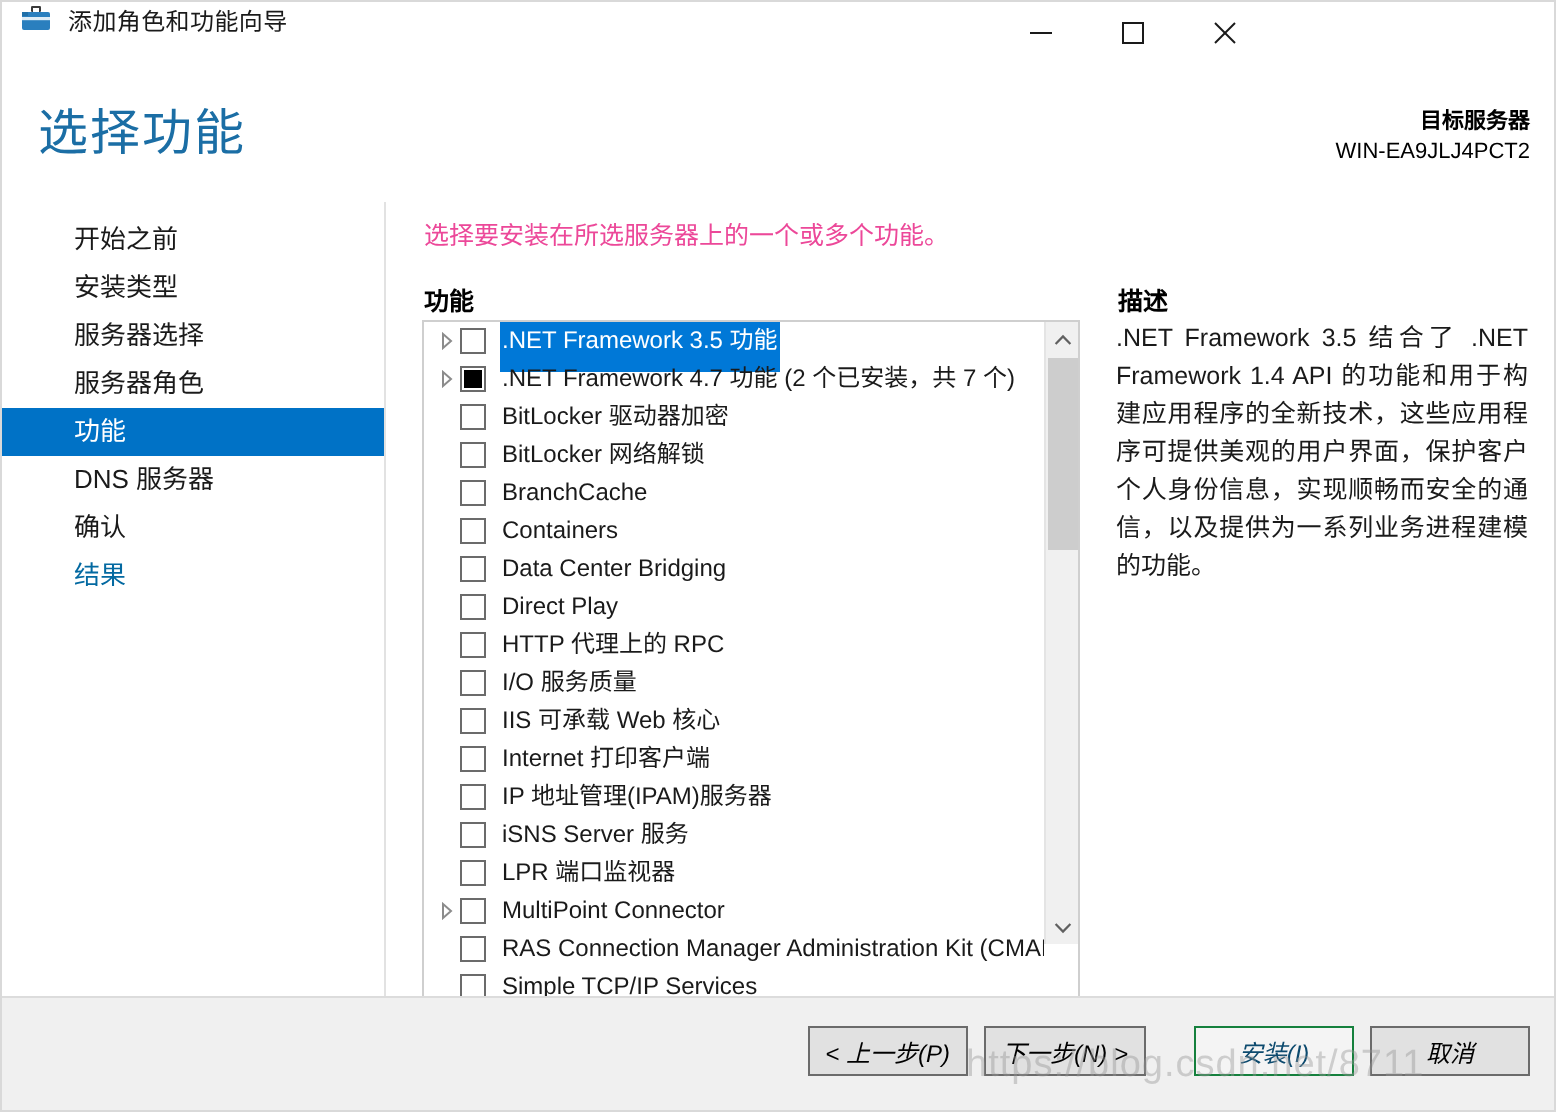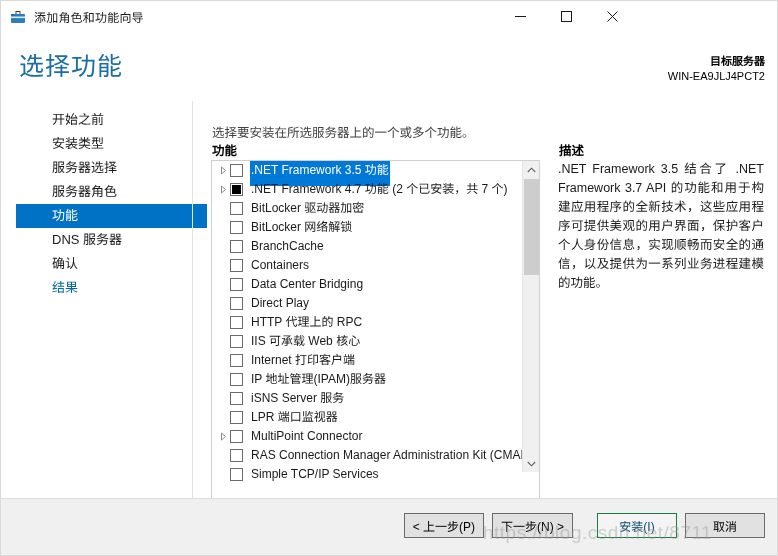--- a/index.html
+++ b/index.html
@@ -29,21 +29,20 @@
   }
 
   
   .titlebar {
     position: absolute;
     left: 0; top: 0;
     width: 634px;
     height: 31px;
     background: #ffffff;
     display: flex;
-    align-items: center;
   }
   .titlebar-icon {
     width: 16px;
     height: 16px;
     margin-left: 9px;
     margin-right: 8px;
     flex: 0 0 auto;
     display: block;
   }
   .titlebar-text {
@@ -115,21 +114,20 @@
     left: 0; top: 0;
     width: 191px;
     height: 399px;
     background: #ffffff;
   }
   .nav-list {
     position: absolute;
     left: 0;
     top: 7px;
     width: 191px;
-    padding-left: 15px;
   }
   .nav-item {
     height: 24px;
     line-height: 24px;
     padding-left: 36px;
     font-size: 13px;
     color: #1a1a1a;
     white-space: nowrap;
     cursor: default;
     box-sizing: border-box;
@@ -155,23 +153,22 @@
     position: absolute;
     left: 192px; top: 0;
     width: 586px;
     height: 399px;
   }
   .instruction {
     position: absolute;
     left: 19px;
     top: 6px;
     font-size: 12.5px;
-    color: #404040;
-    white-space: nowrap;
-    margin-top: 15px;
+    color: #ec4899;
+    white-space: nowrap;
   }
   .col-heading {
     position: absolute;
     font-size: 12.5px;
     font-weight: bold;
     color: #000000;
     white-space: nowrap;
   }
   .features-heading { left: 19px; top: 39px; }
   .desc-heading { left: 366px; top: 39px; }
@@ -297,20 +294,21 @@
     height: 56px;
     background: #f0f0f0;
     border-top: 1px solid #dcdcdc;
   }
   .btn-row {
     position: absolute;
     right: 14px;
     top: 14px;
     display: flex;
     align-items: center;
+    font-style: italic;
   }
   .btn {
     height: 25px;
     min-width: 80px;
     padding: 0 8px;
     margin-left: 8px;
     font-family: "Liberation Sans", "DejaVu Sans", sans-serif;
     font-size: 12px;
     color: #000000;
     background: #e1e1e1;
@@ -489,20 +487,29 @@
               <span class="chk"></span>
               <span class="feature-label">HTTP 代理上的 RPC</span>
             </div>
             <div class="feature-row">
               <span class="expander empty">
                 <svg width="7" height="9" viewBox="0 0 7 9">
                   <polygon points="1.5,1 5.5,4.5 1.5,8" fill="none" stroke="#8c8c8c" stroke-width="1"></polygon>
                 </svg>
               </span>
               <span class="chk"></span>
+              <span class="feature-label">I/O 服务质量</span>
+            </div>
+            <div class="feature-row">
+              <span class="expander empty">
+                <svg width="7" height="9" viewBox="0 0 7 9">
+                  <polygon points="1.5,1 5.5,4.5 1.5,8" fill="none" stroke="#8c8c8c" stroke-width="1"></polygon>
+                </svg>
+              </span>
+              <span class="chk"></span>
               <span class="feature-label">IIS 可承载 Web 核心</span>
             </div>
             <div class="feature-row">
               <span class="expander empty">
                 <svg width="7" height="9" viewBox="0 0 7 9">
                   <polygon points="1.5,1 5.5,4.5 1.5,8" fill="none" stroke="#8c8c8c" stroke-width="1"></polygon>
                 </svg>
               </span>
               <span class="chk"></span>
               <span class="feature-label">Internet 打印客户端</span>
@@ -573,21 +580,21 @@
           <div class="arrow down">
             <svg width="9" height="6" viewBox="0 0 9 6">
               <polyline points="0.8,1 4.5,4.8 8.2,1" fill="none" stroke="#606060" stroke-width="1.1"></polyline>
             </svg>
           </div>
         </div>
 
       </div>
 
       <div class="desc-pane">
-        <div class="desc-text">.NET Framework 3.5 结合了 .NET Framework 3.7 API 的功能和用于构建应用程序的全新技术，这些应用程序可提供美观的用户界面，保护客户个人身份信息，实现顺畅而安全的通信，以及提供为一系列业务进程建模的功能。</div>
+        <div class="desc-text">.NET Framework 3.5 结合了 .NET Framework 1.4 API 的功能和用于构建应用程序的全新技术，这些应用程序可提供美观的用户界面，保护客户个人身份信息，实现顺畅而安全的通信，以及提供为一系列业务进程建模的功能。</div>
       </div>
     </div>
   </div>
 
   <div class="footer">
     <div class="btn-row">
       <div class="btn default">&lt; 上一步(P)</div>
       <div class="btn default">下一步(N) &gt;</div>
       <div class="btn disabled gap">安装(I)</div>
       <div class="btn default">取消</div>

